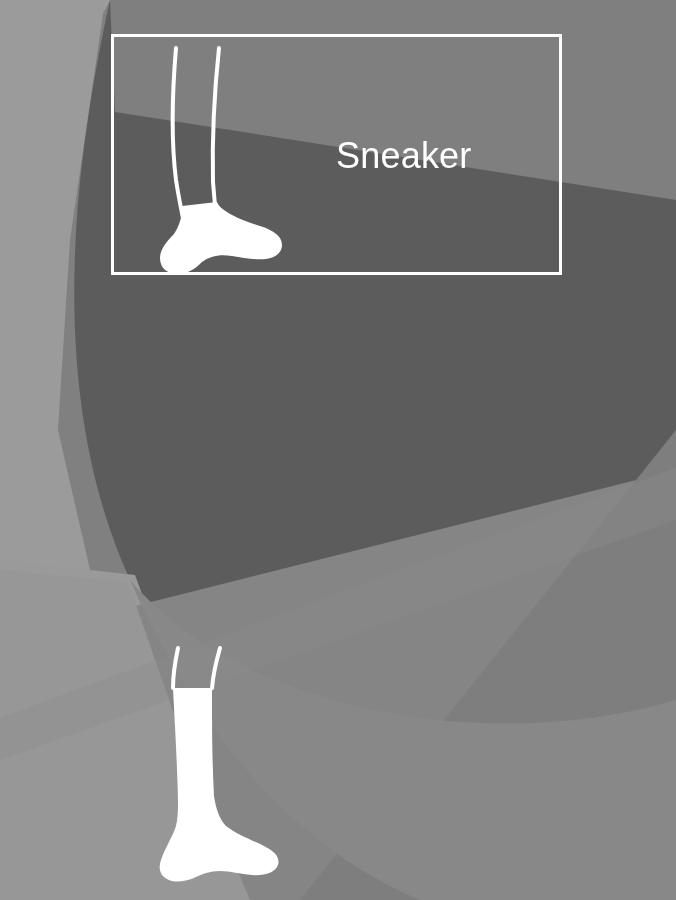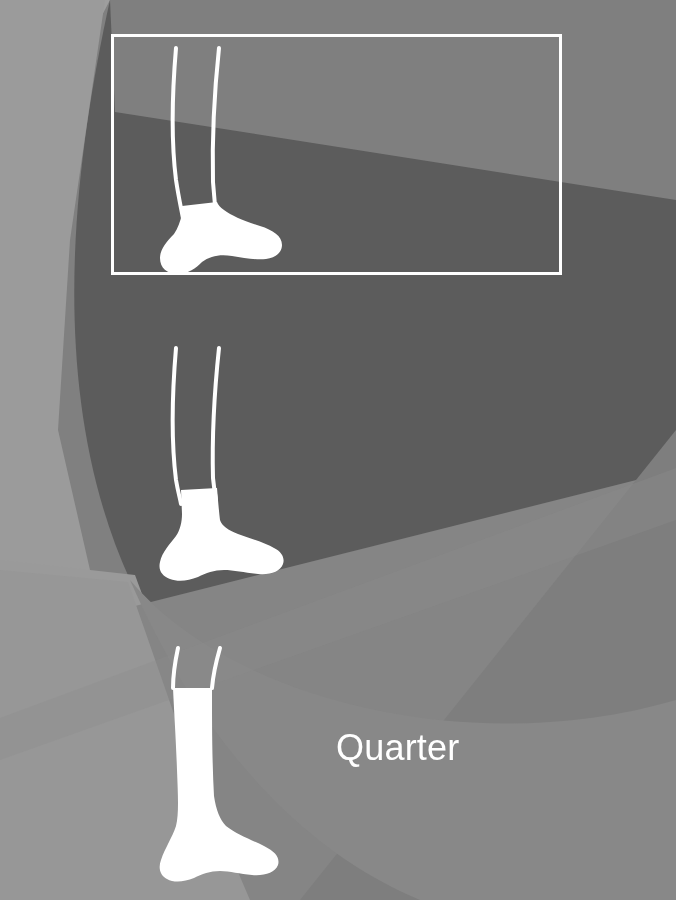--- a/index.html
+++ b/index.html
@@ -117,44 +117,23 @@
                  C 48,274 56,268 62,262
                  C 70,256 80,254 92,256
                  C 104,258 116,260 126,259
                  C 136,258 142,252 142,245
                  C 142,236 133,230 120,226
                  C 104,221 92,216 84,210
                  C 80,207 78,205 77,202
                  L 42,206 Z" fill="#ffffff"></path>
       </svg>
 
+      <div class="label label-sneaker">Sneaker</div>
     </div>
 
-    <div class="row row-quarter">
-      <svg class="figure" viewBox="0 0 170 300" preserveAspectRatio="xMidYMid meet" aria-hidden="true">
-        <path d="M 36,48 C 32,95 31,140 36,180 C 38,192 40,198 41,204" fill="none" stroke="#ffffff" stroke-width="4" stroke-linecap="round"></path>
-        <path d="M 79,48 C 74,95 72,140 73,178 C 74,188 75,194 76,200" fill="none" stroke="#ffffff" stroke-width="4" stroke-linecap="round"></path>
-
-        <path d="M 41,190
-                 L 77,188
-                 C 78,200 79,212 80,220
-                 C 82,226 88,230 98,234
-                 C 112,239 126,243 134,248
-                 C 142,252 145,258 143,264
-                 C 140,272 130,275 118,274
-                 C 106,273 94,270 84,270
-                 C 74,270 66,273 58,277
-                 C 48,281 38,282 30,279
-                 C 22,276 18,270 20,262
-                 C 22,252 30,244 36,236
-                 C 40,230 42,222 42,214 Z" fill="#ffffff"></path>
-      </svg>
-
-      <div class="label label-quarter">Quarter</div>
-    </div>
 
     <div class="row row-crew">
       <svg class="figure" viewBox="0 0 170 300" preserveAspectRatio="xMidYMid meet" aria-hidden="true">
         <path d="M 38,48 C 35,62 33,76 33,88" fill="none" stroke="#ffffff" stroke-width="4" stroke-linecap="round"></path>
         <path d="M 80,48 C 76,62 73,76 72,88" fill="none" stroke="#ffffff" stroke-width="4" stroke-linecap="round"></path>
 
         <path d="M 33,88
                  L 72,88
                  C 72,120 72,160 74,196
                  C 76,210 80,220 86,226

